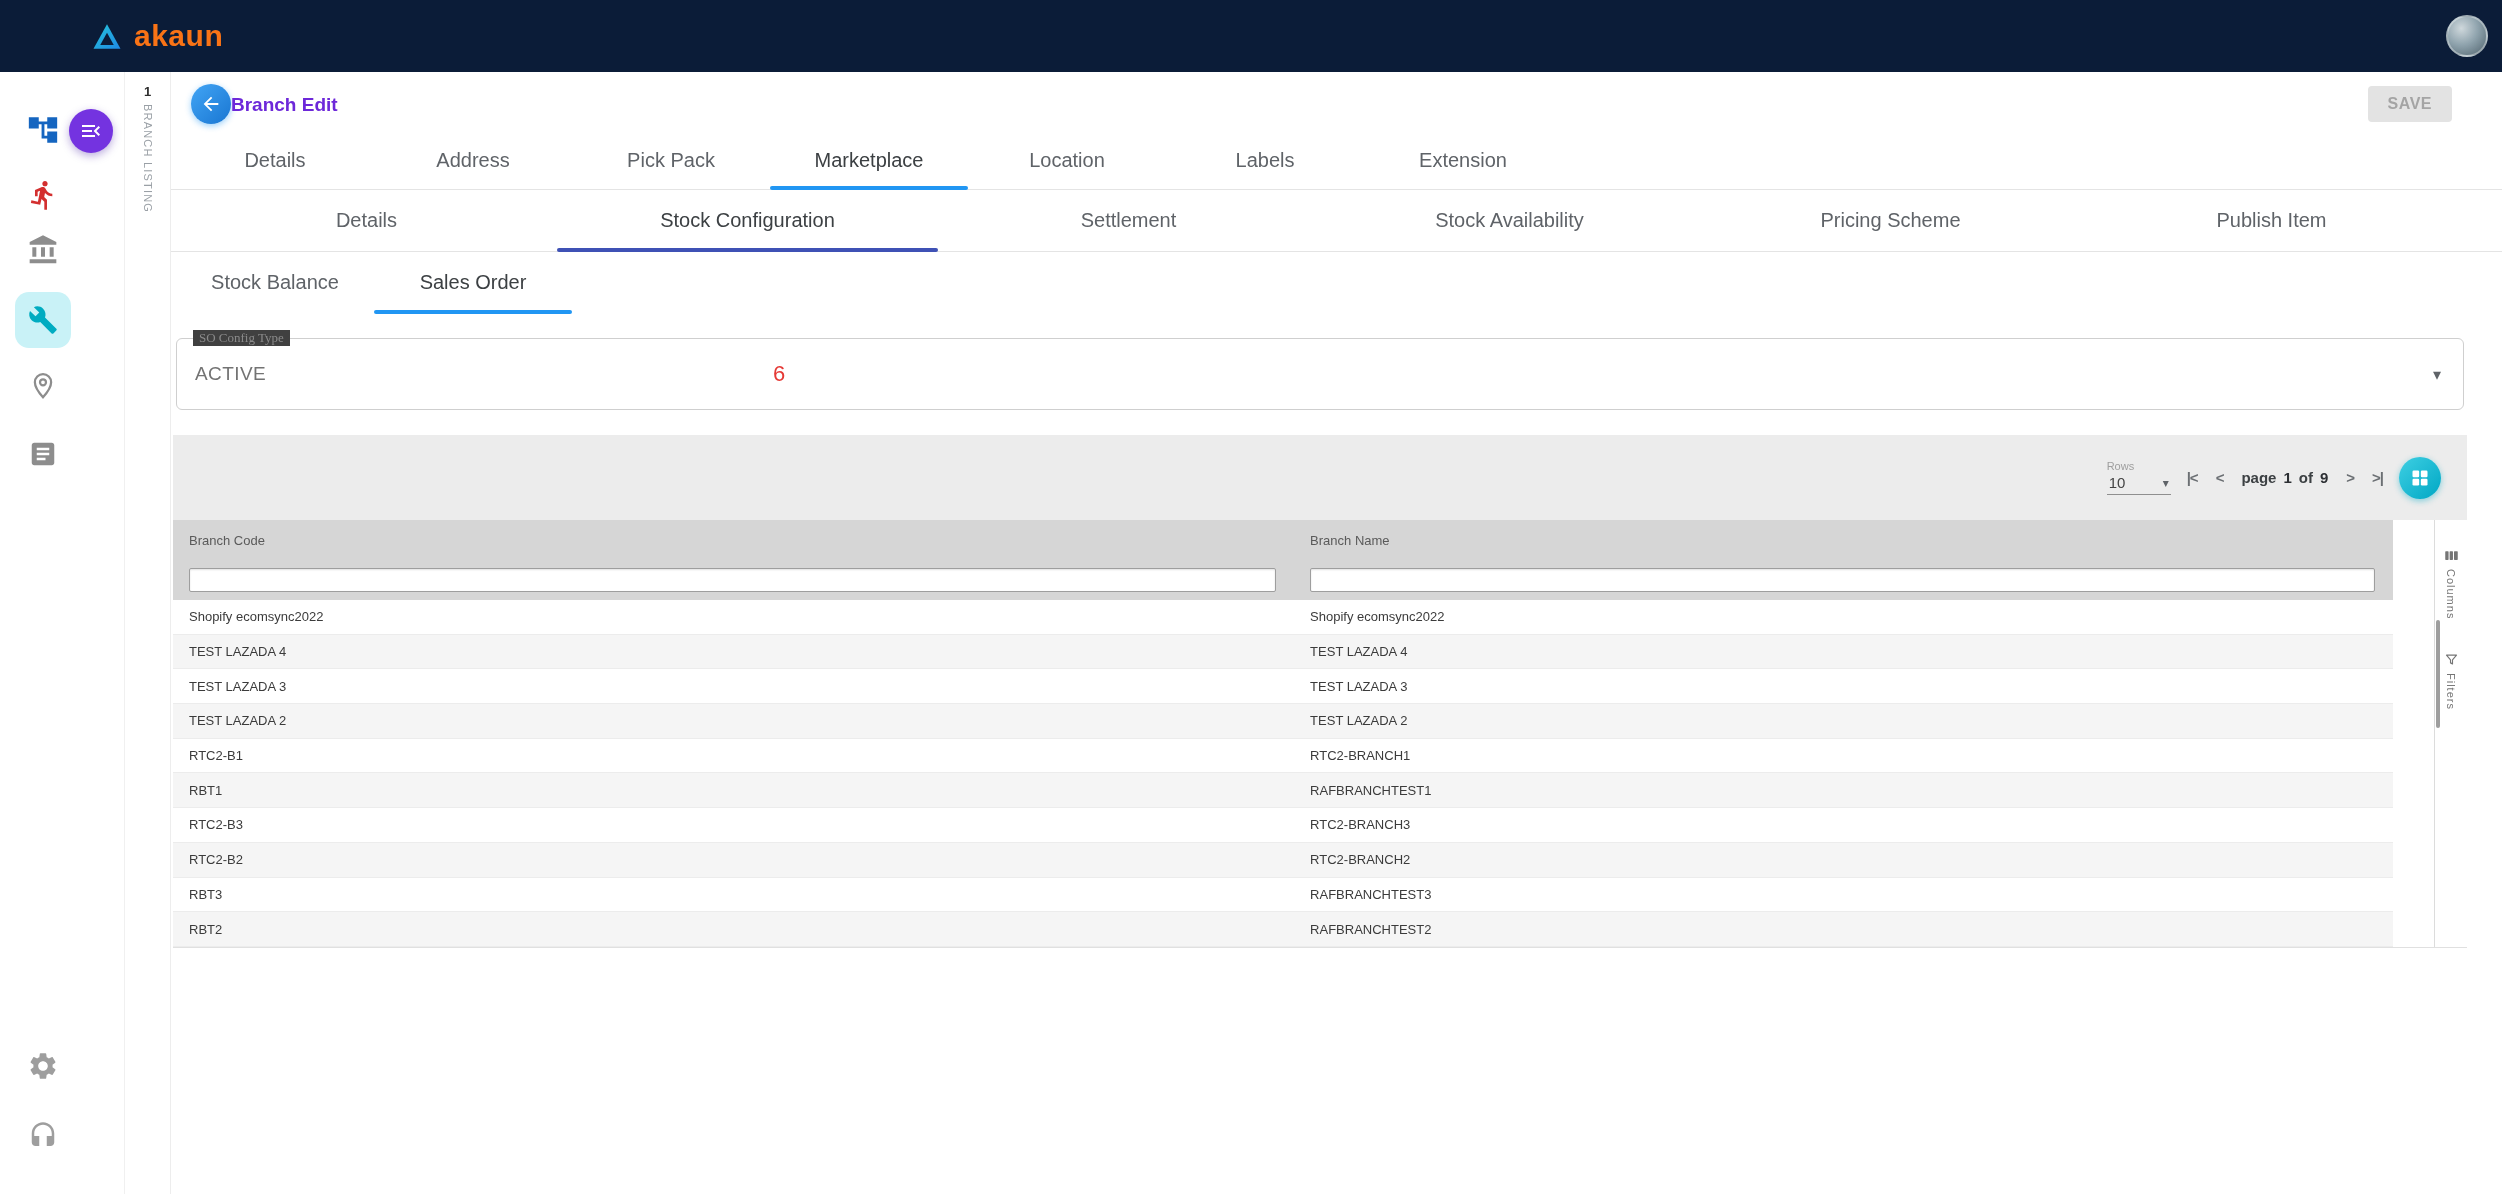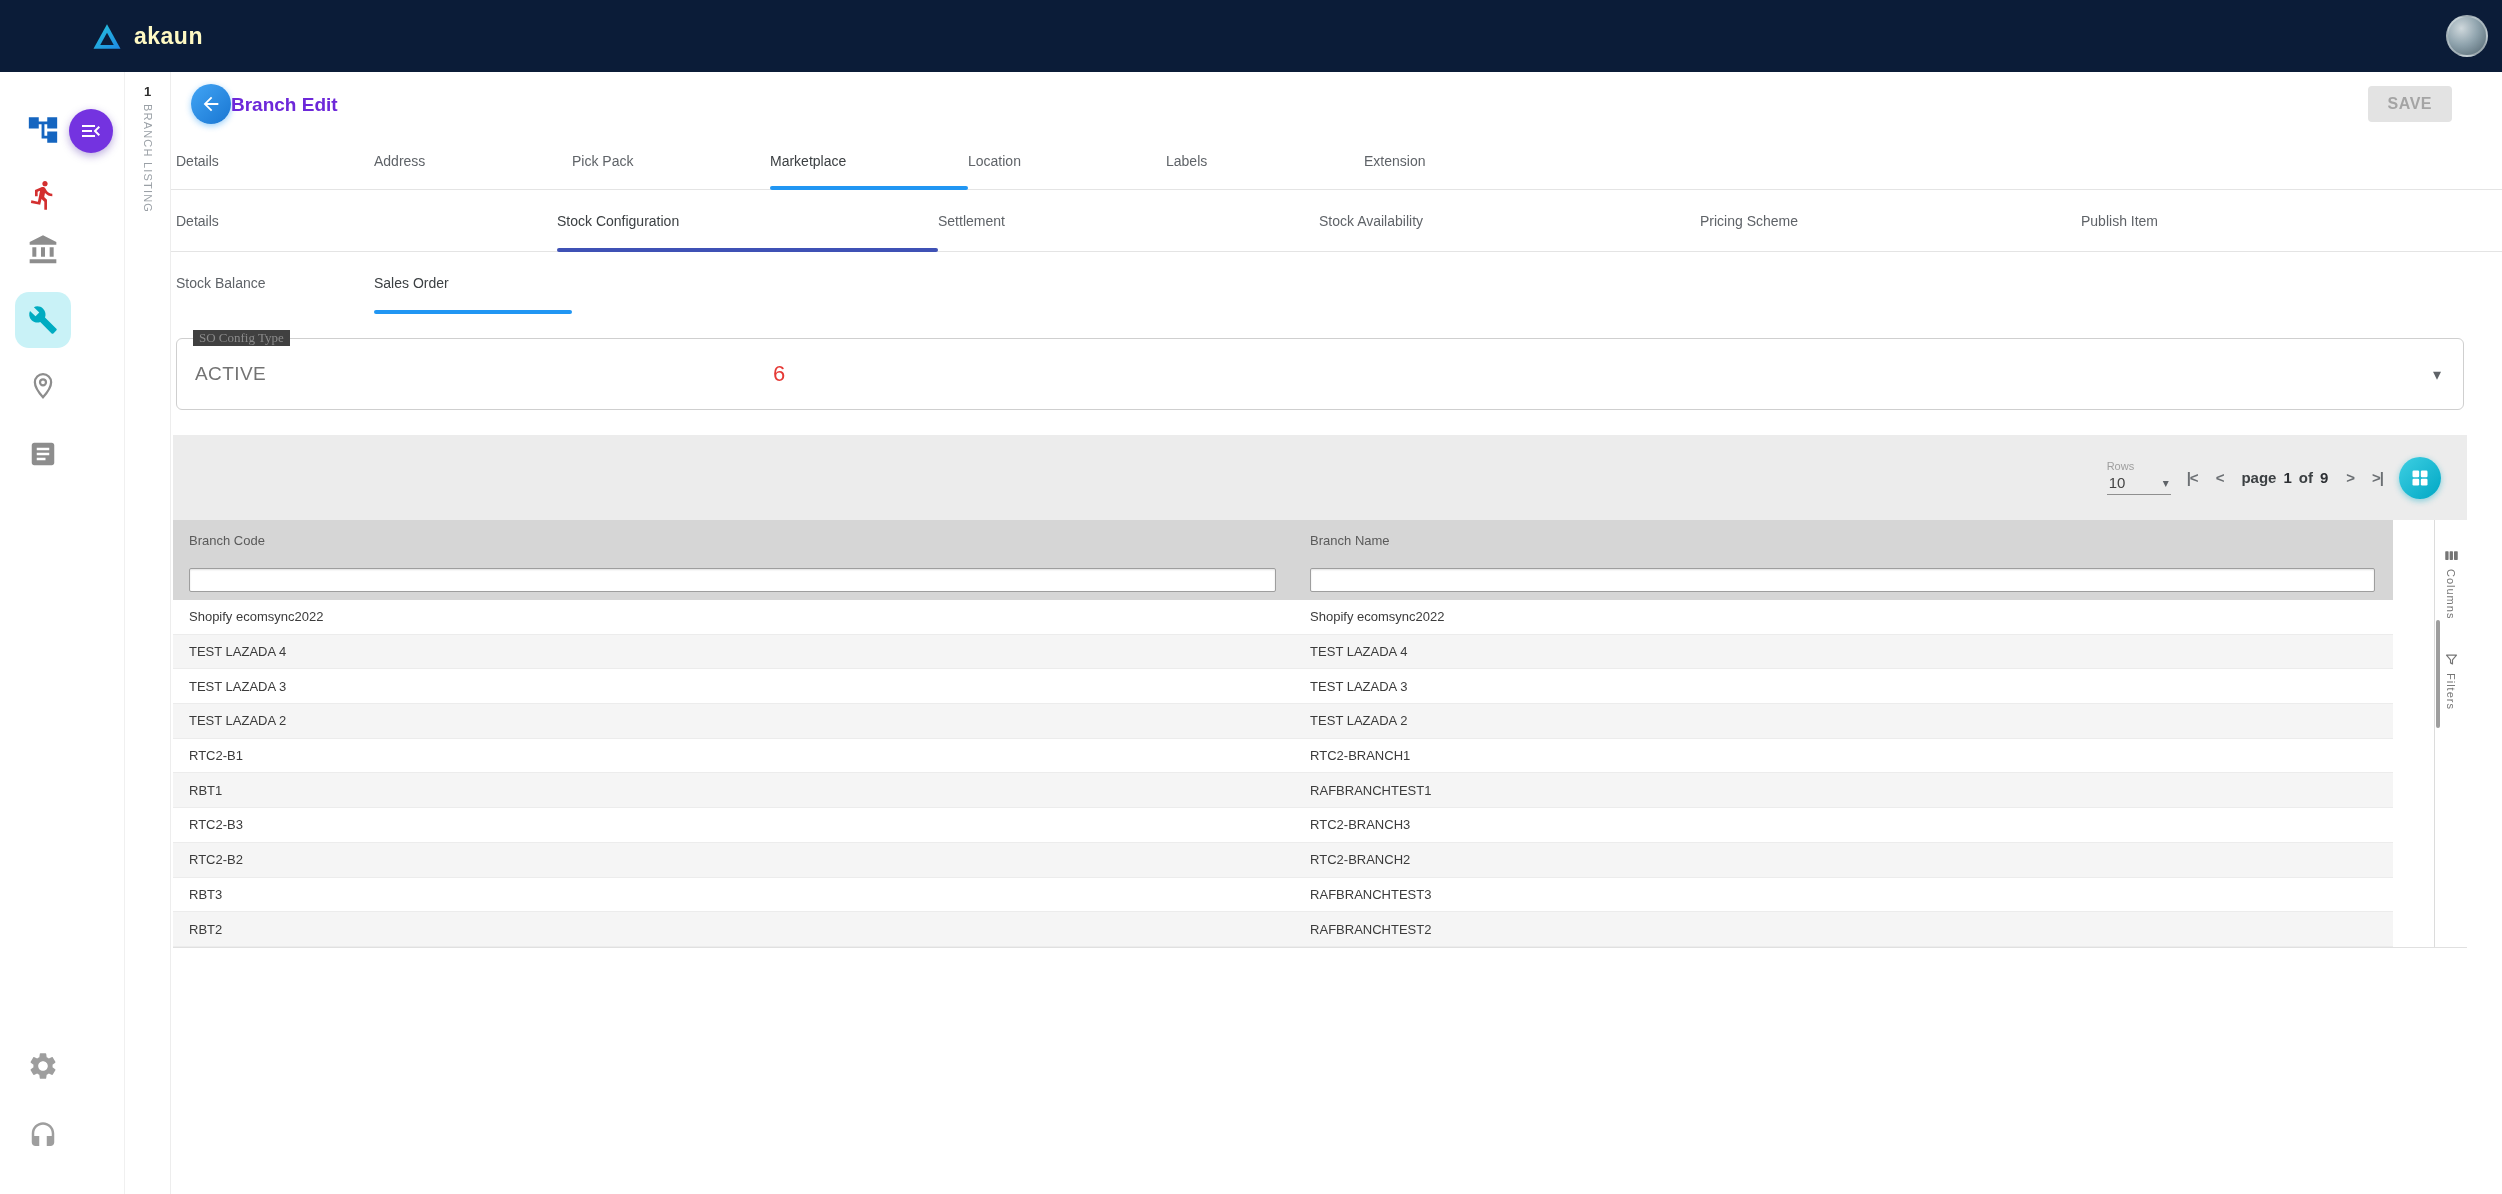--- a/index.html
+++ b/index.html
@@ -4,21 +4,21 @@
 <style>
   * { margin:0; padding:0; box-sizing:border-box; }
   html,body { background:#f4f4f4; }
   #app {
     position:relative; width:2502px; height:1194px; background:#fff; overflow:hidden;
     font-family:"Liberation Sans","DejaVu Sans",sans-serif; color:#333;
   }
   
   .topbar { position:absolute; top:0; left:0; right:0; height:72px; background:#0b1c38; display:flex; align-items:center; }
   .brand { display:flex; align-items:center; gap:12px; margin-left:92px; }
-  .brand-name { color:#fef9c3; font-size:23px; font-weight:700; letter-spacing:.5px; }
+  .brand-name { color:#f97316; font-size:30px; font-weight:700; letter-spacing:.5px; }
   .avatar { position:absolute; right:14px; top:15px; width:42px; height:42px; border-radius:50%;
     background:radial-gradient(circle at 35% 30%, #cfd8dc 0%, #90a4ae 45%, #4e616c 100%);
     border:2px solid rgba(255,255,255,.35); cursor:pointer; }
   
   .sidebar { position:absolute; top:72px; left:0; width:125px; bottom:0; background:#fff; border-right:1px solid #f0f0f0; }
   .side-icon { position:absolute; left:43px; transform:translate(-50%,-50%); cursor:pointer; display:flex; align-items:center; justify-content:center; }
   .si-hier { top:58px; } .si-red { top:123px; } .si-bank { top:178px; }
   .si-pin { top:314px; } .si-doc { top:382px; } .si-gear { top:994px; } .si-head { top:1064px; }
   .wrench-box { position:absolute; left:43px; top:248px; transform:translate(-50%,-50%); width:56px; height:56px;
     border-radius:14px; background:#c9f2f7; display:flex; align-items:center; justify-content:center; cursor:pointer; }
@@ -35,21 +35,21 @@
     background:linear-gradient(135deg,#42a5f5,#1976d2); display:flex; align-items:center; justify-content:center;
     box-shadow:0 2px 6px rgba(33,150,243,.45); cursor:pointer; }
   .page-title { position:absolute; left:60px; top:22px; font-size:19px; font-weight:600; color:#6d28d9; }
   .save-btn { position:absolute; right:50px; top:14px; background:#e3e3e3; color:#a4a4a4; font-size:16px; font-weight:700;
     letter-spacing:.5px; padding:9px 20px; border:none; border-radius:4px; cursor:pointer; }
   
   .tabs { position:absolute; left:0; right:0; display:flex; padding-left:5px; }
   .tabs1 { top:60px; height:58px; border-bottom:1px solid #e4e4e4; }
   .tabs2 { top:118px; height:62px; border-bottom:1px solid #e4e4e4; }
   .tabs3 { top:180px; height:61px; }
-  .tab { position:relative; display:flex; align-items:center; justify-content:flex-start; font-size:14px; color:#5f6368; cursor:pointer; }
+  .tab { position:relative; display:flex; align-items:center; justify-content:center; font-size:20px; color:#5f6368; cursor:pointer; }
   .tabs1 .tab, .tabs3 .tab { width:198px; }
   .tabs2 .tab { width:381px; }
   .tab.active { color:#3c4043; }
   .tab.active .ink { position:absolute; left:0; right:0; bottom:-1px; height:4px; border-radius:2px; }
   .tabs1 .ink { background:#2196f3; }
   .tabs2 .ink { background:#3f51b5; }
   .tabs3 .ink { background:#2196f3; bottom:0; }
   
   .so-field { position:absolute; top:266px; left:5px; right:38px; height:72px; border:1px solid #cfcfcf; border-radius:6px; cursor:pointer; }
   .so-label { position:absolute; top:-9px; left:16px; background:#404040; padding:0 6px; font-size:13px; color:#8a8a8a;font-family:Liberation Serif, serif; }

